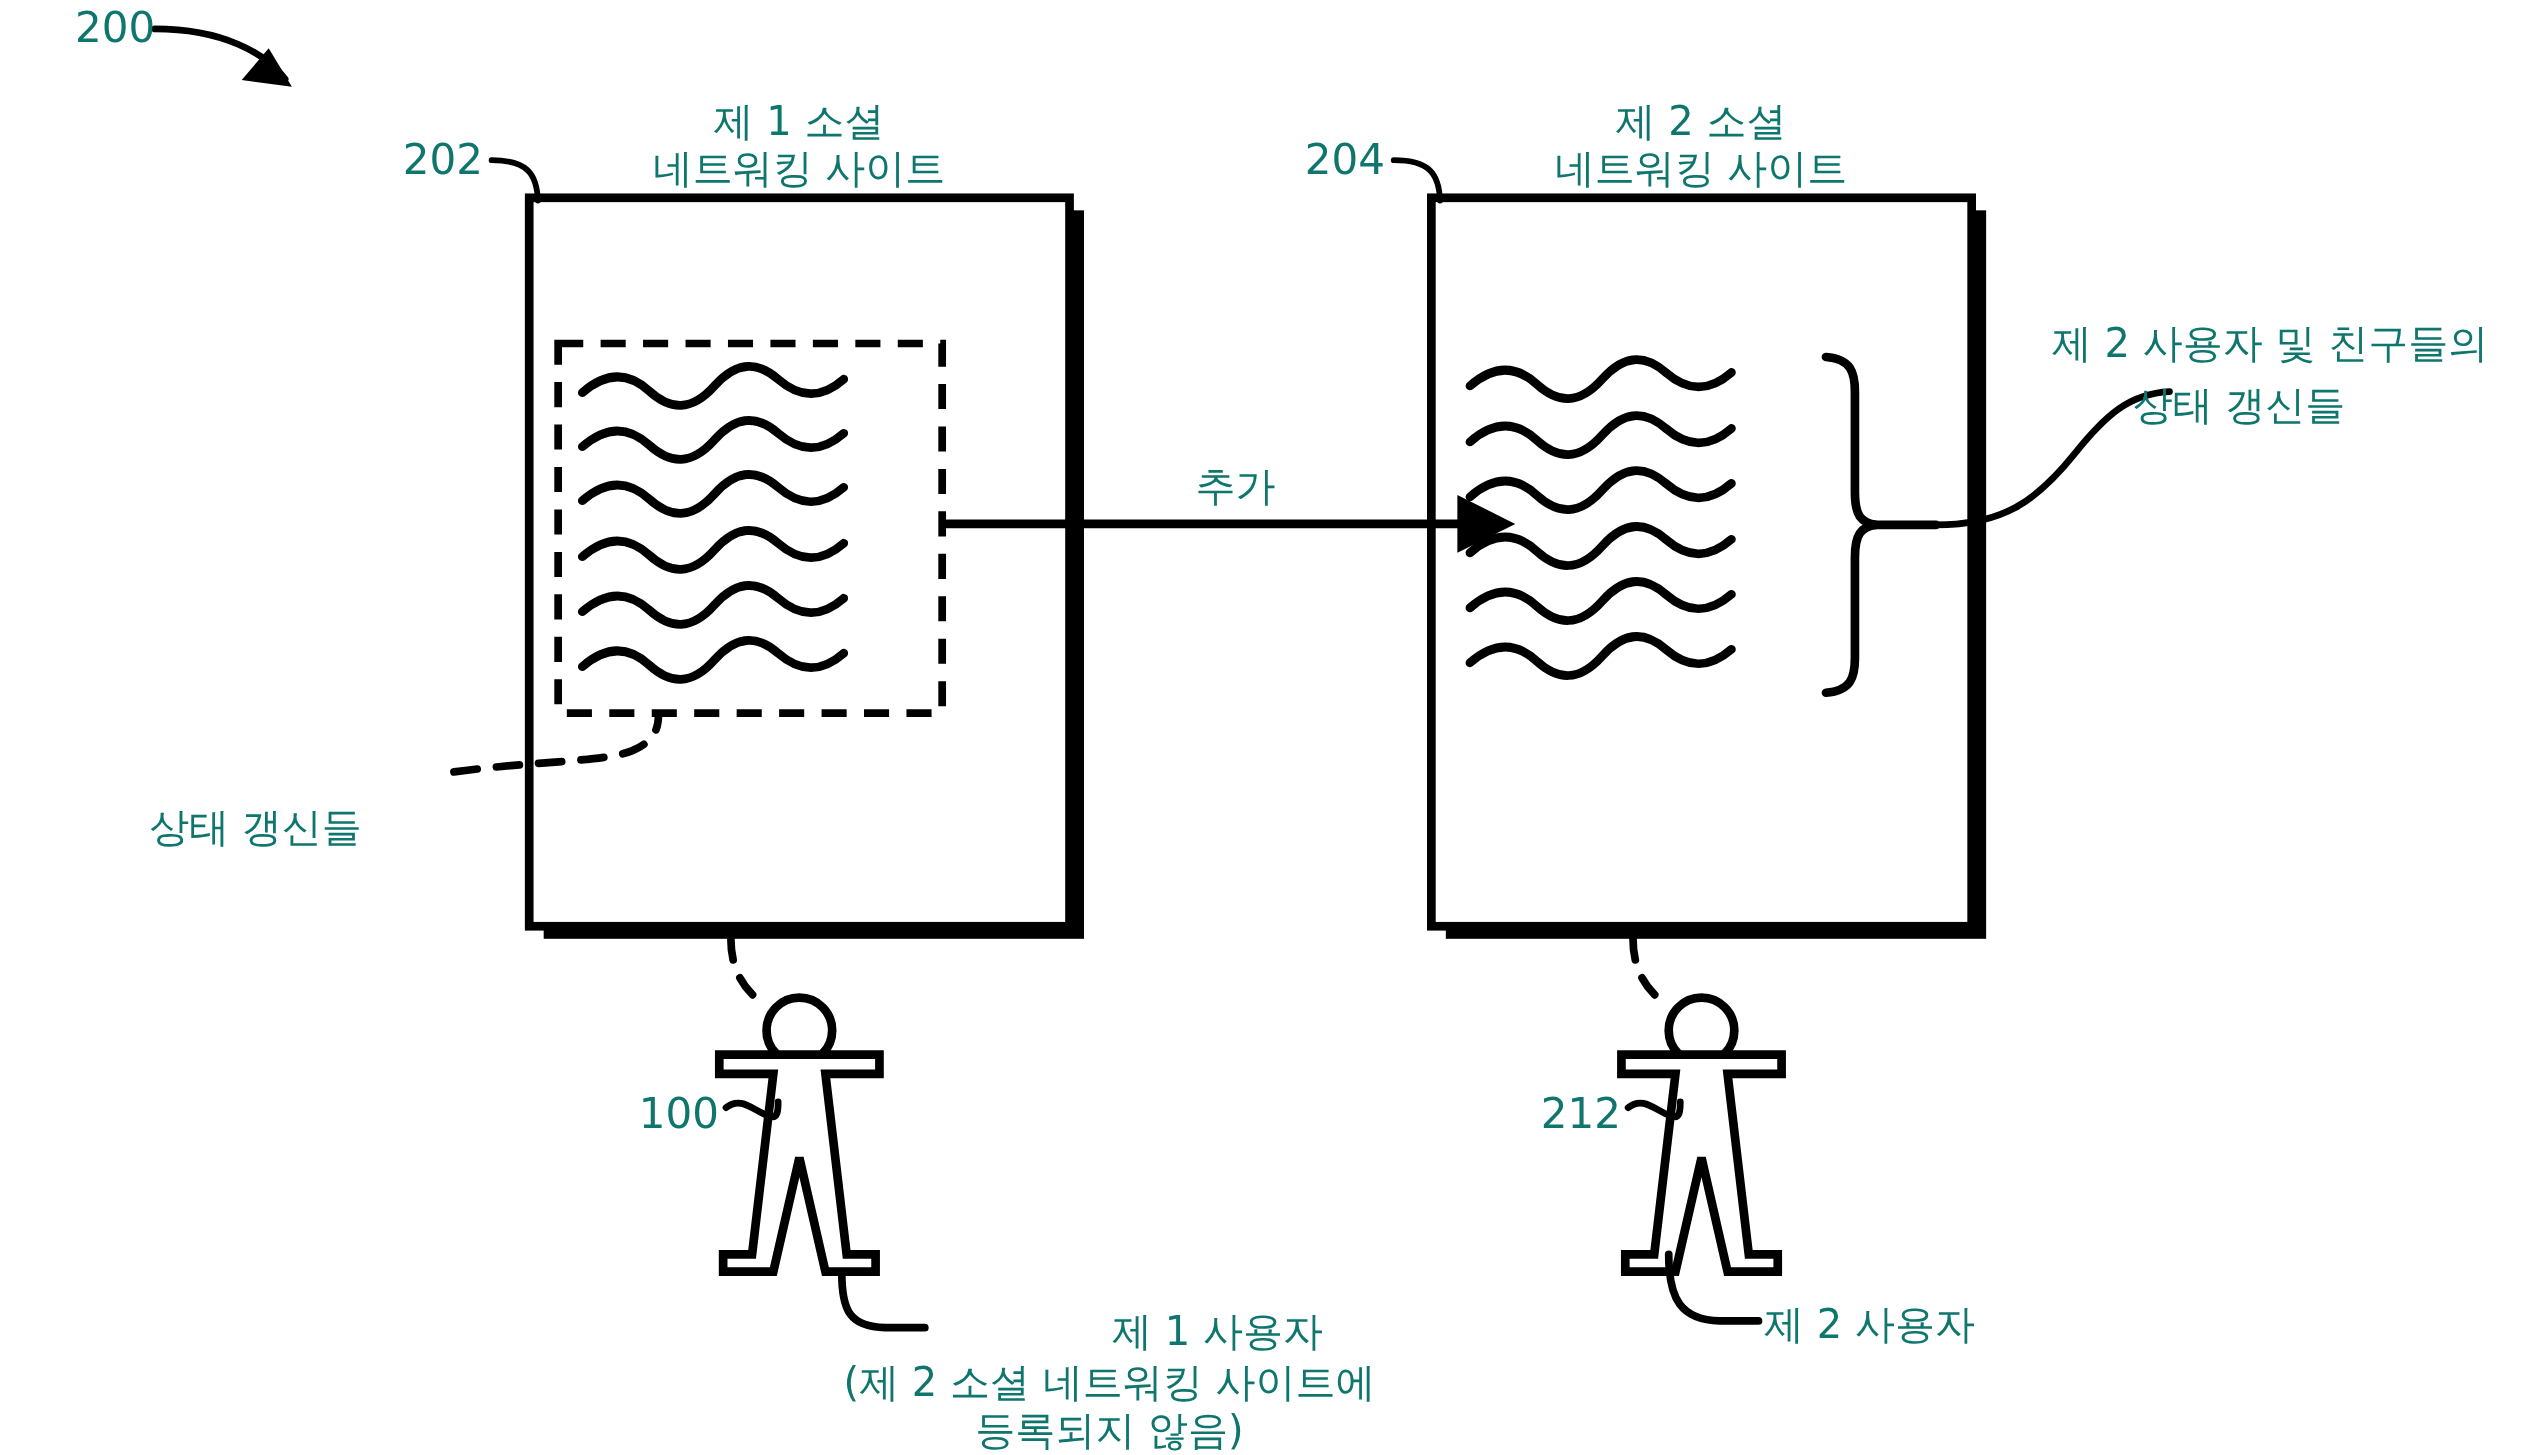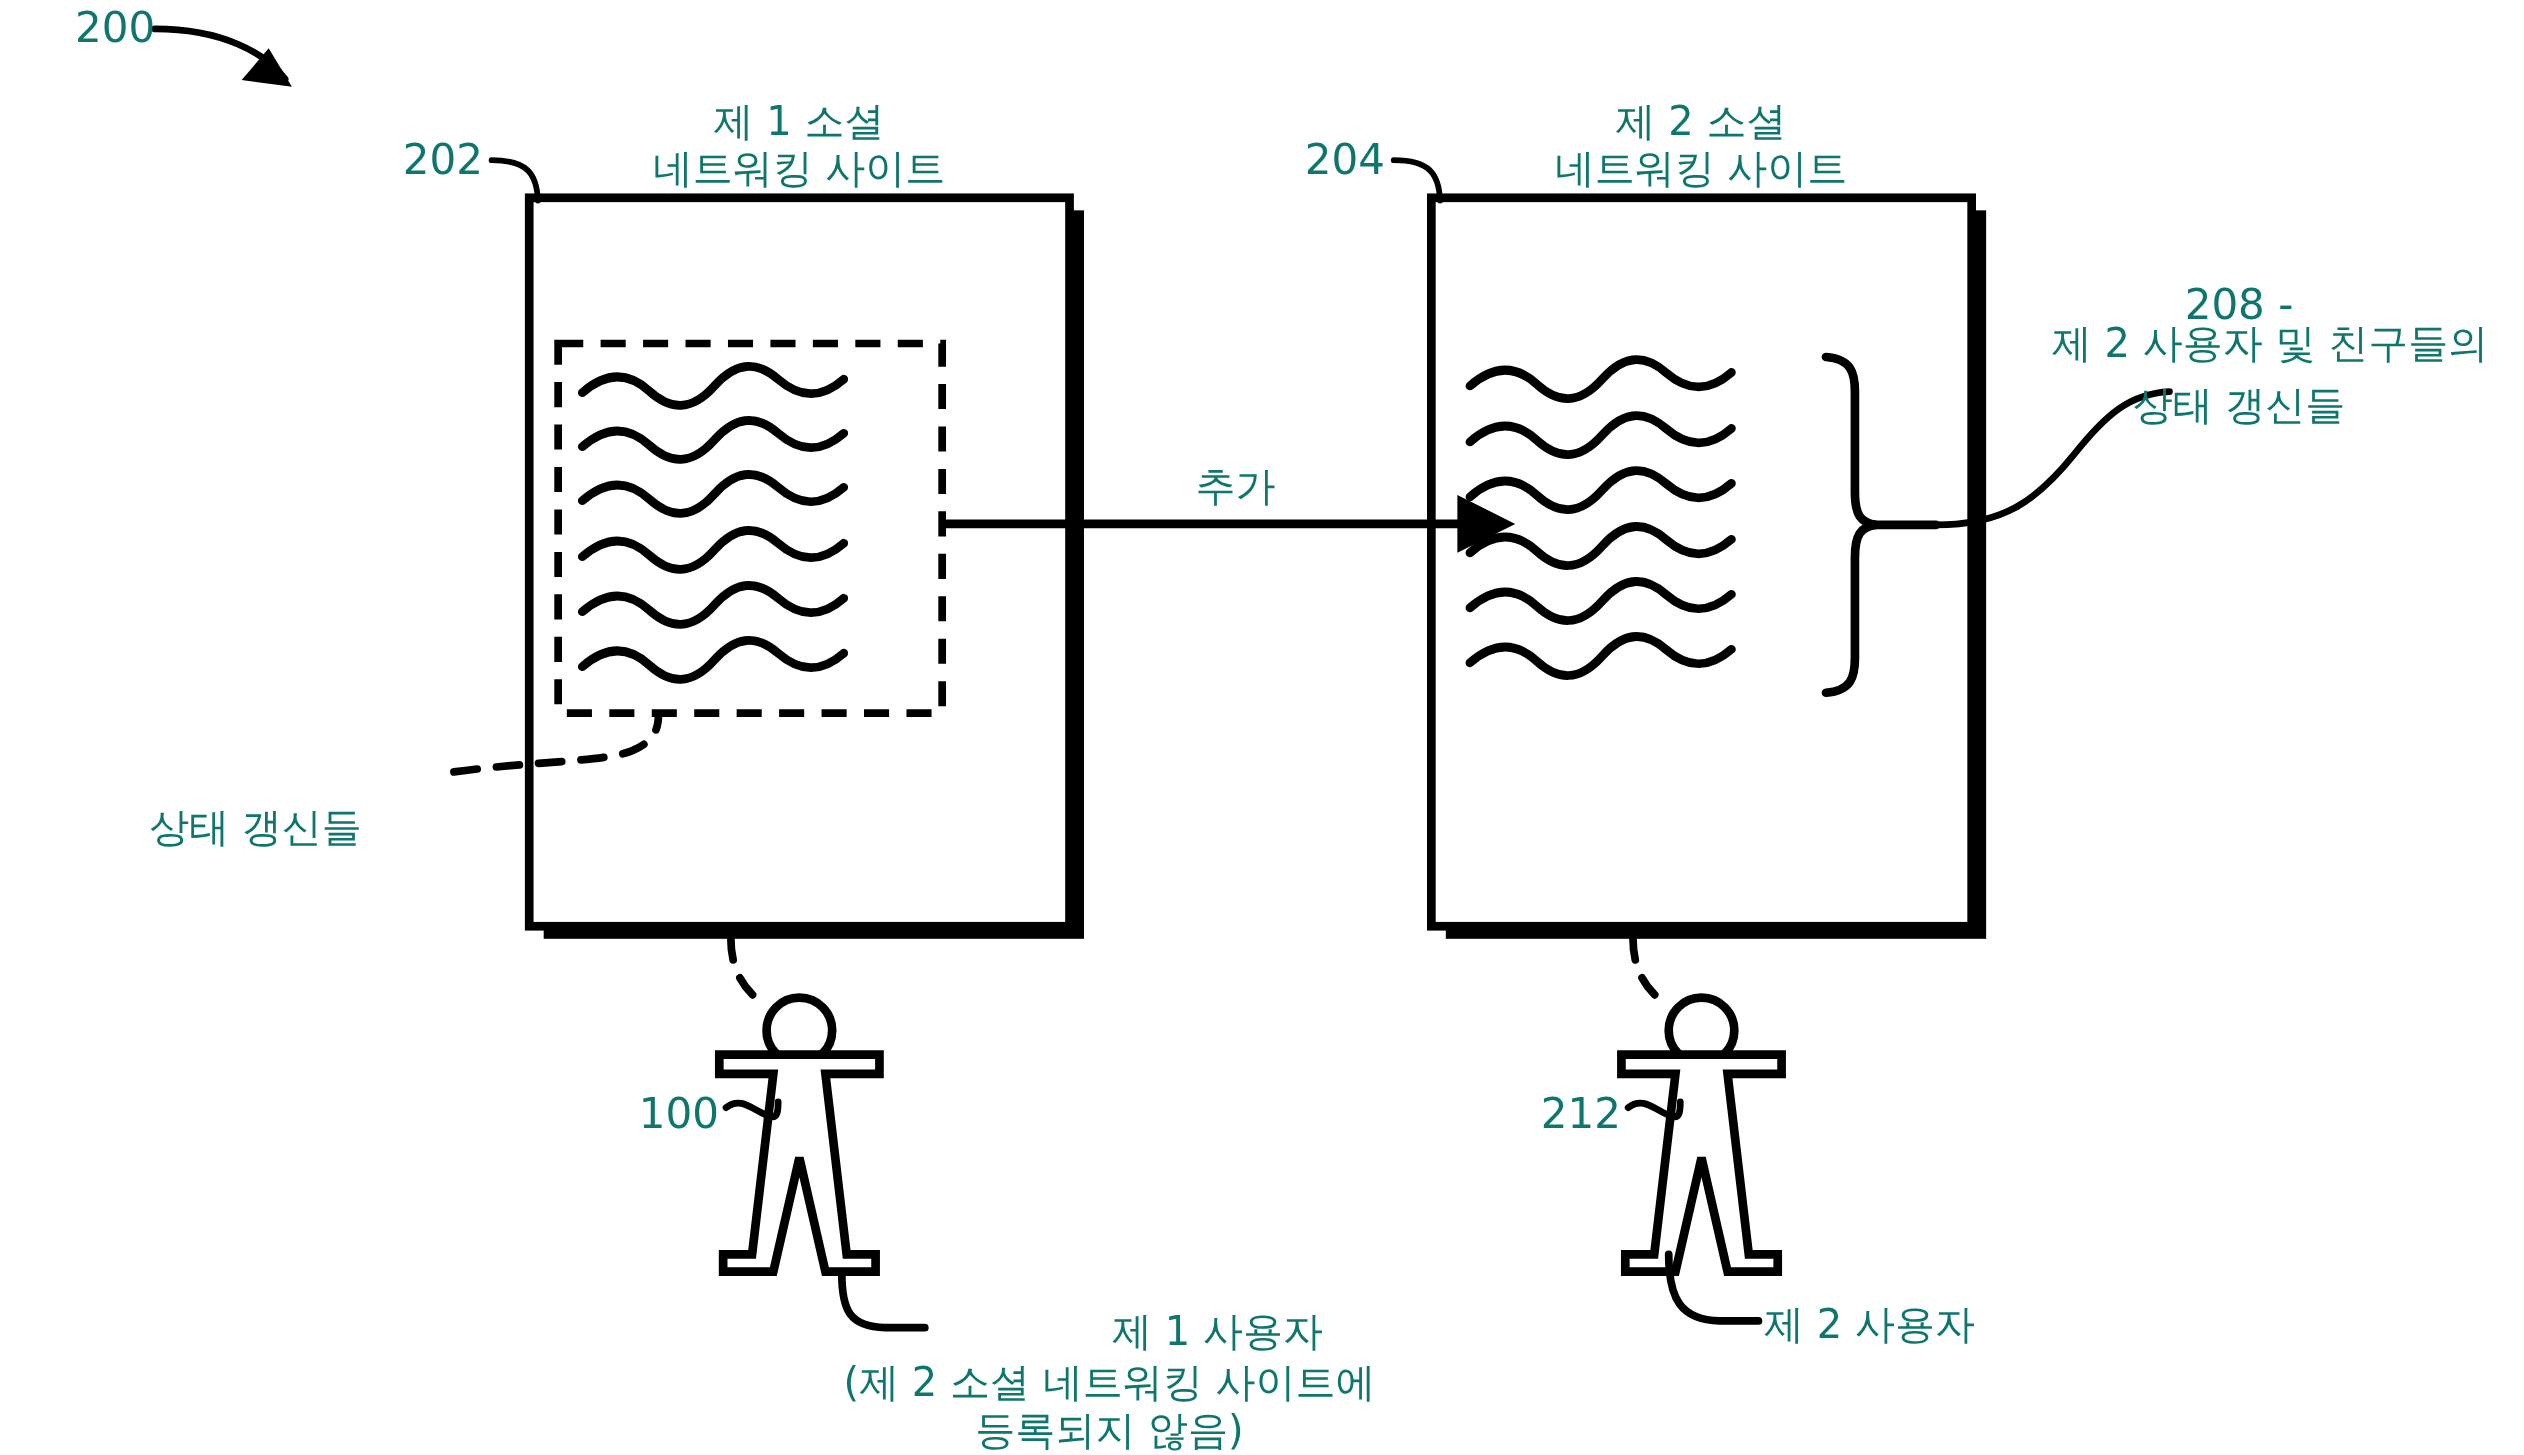--- a/index.html
+++ b/index.html
@@ -174,21 +174,20 @@
 
   <div class="lbl num rgt" style="left:1221px; top:135px; width:164px;">204</div>
 
   <div class="lbl ko ctr" style="left:1431px; top:98px; width:540px;">제 2 소셜</div>
   <div class="lbl ko ctr" style="left:1402px; top:145px; width:598px;">네트워킹 사이트</div>
 
   <div class="lbl ko ctr" style="left:1110px; top:463px; width:251px;font-family:Liberation Serif, serif;">추가</div>
 
   <div class="lbl ko ctr" style="left:53px; top:804px; width:405px;">상태 갱신들</div>
 
-  <div class="lbl num ctr" style="left:1988px; top:280px; width:502px;">208 -</div>
   <div class="lbl ko ctr" style="left:1969px; top:320px; width:540px;padding-left:31px;">제 2 사용자 및 친구들의</div>
   <div class="lbl ko ctr" style="left:1988px; top:382px; width:502px;">상태 갱신들</div>
 
   <div class="lbl num rgt" style="left:560px; top:1089px; width:159px;">100</div>
 
   <div class="lbl num rgt" style="left:1462px; top:1089px; width:159px;">212</div>
 
   <div class="lbl ko lft" style="left:928px; top:1308px; width:579px;text-align:center;">제 1 사용자</div>
   <div class="lbl ko ctr" style="left:714px; top:1359px; width:791px;">(제 2 소셜 네트워킹 사이트에</div>
   <div class="lbl ko ctr" style="left:714px; top:1407px; width:791px;">등록되지 않음)</div>

